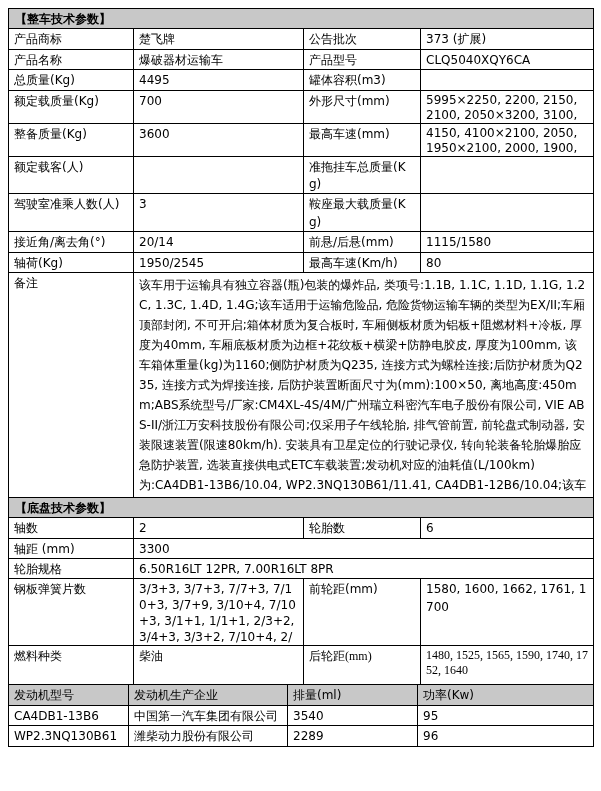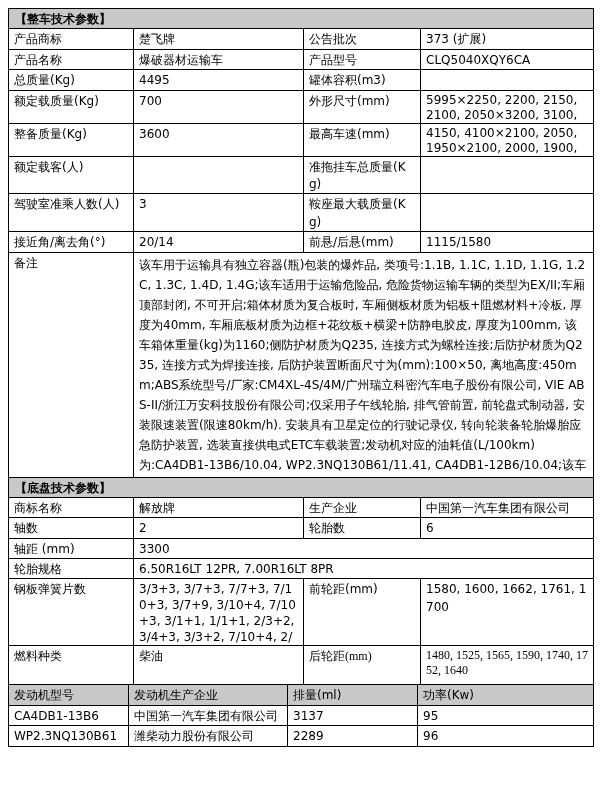--- a/index.html
+++ b/index.html
@@ -103,46 +103,46 @@
       <td>3</td>
       <td>鞍座最大载质量(Kg)</td>
       <td></td>
     </tr>
     <tr class="h20">
       <td>接近角/离去角(°)</td>
       <td>20/14</td>
       <td>前悬/后悬(mm)</td>
       <td>1115/1580</td>
     </tr>
+    <tr class="h20">
+      <td>轴荷(Kg)</td>
+      <td>1950/2545</td>
+      <td>最高车速(Km/h)</td>
+      <td>80</td>
+    </tr>
     <tr>
       <td>备注</td>
       <td colspan="3">
         <div class="remark-clip">该车用于运输具有独立容器(瓶)包装的爆炸品, 类项号:1.1B, 1.1C, 1.1D, 1.1G, 1.2C, 1.3C, 1.4D, 1.4G;该车适用于运输危险品, 危险货物运输车辆的类型为EX/II;车厢顶部封闭, 不可开启;箱体材质为复合板时, 车厢侧板材质为铝板+阻燃材料+冷板, 厚度为40mm, 车厢底板材质为边框+花纹板+横梁+防静电胶皮, 厚度为100mm, 该车箱体重量(kg)为1160;侧防护材质为Q235, 连接方式为螺栓连接;后防护材质为Q235, 连接方式为焊接连接, 后防护装置断面尺寸为(mm):100×50, 离地高度:450mm;ABS系统型号/厂家:CM4XL-4S/4M/广州瑞立科密汽车电子股份有限公司, VIE ABS-II/浙江万安科技股份有限公司;仅采用子午线轮胎, 排气管前置, 前轮盘式制动器, 安装限速装置(限速80km/h). 安装具有卫星定位的行驶记录仪, 转向轮装备轮胎爆胎应急防护装置, 选装直接供电式ETC车载装置;发动机对应的油耗值(L/100km)
 为:CA4DB1-13B6/10.04, WP2.3NQ130B61/11.41, CA4DB1-12B6/10.04;该车整备质量包含备胎, 灭火器, 随车工具;随底盘选装驾驶室, 随底盘选装车身两侧储气筒、油箱、电瓶不同位置外观, 选装箱体不用外观.</div>
       </td>
     </tr>
   </tbody>
     </table>
 
   <table>
     <colgroup>
         <col style="width:125px">
         <col style="width:170px">
         <col style="width:117px">
         <col style="width:173px">
       </colgroup>
     <tbody>
         <tr class="section-title">
       <td colspan="4">【底盘技术参数】</td>
-    </tr>
-    <tr class="h20">
-      <td>商标名称</td>
-      <td>解放牌</td>
-      <td>生产企业</td>
-      <td>中国第一汽车集团有限公司</td>
     </tr>
     <tr class="h20">
       <td>轴数</td>
       <td>2</td>
       <td>轮胎数</td>
       <td>6</td>
     </tr>
     <tr class="h20">
       <td>轴距 (mm)</td>
       <td colspan="3">3300</td>
@@ -180,21 +180,21 @@
     <tbody>
         <tr class="engine-head eh">
       <td>发动机型号</td>
       <td>发动机生产企业</td>
       <td>排量(ml)</td>
       <td>功率(Kw)</td>
     </tr>
     <tr class="er">
       <td>CA4DB1-13B6</td>
       <td>中国第一汽车集团有限公司</td>
-      <td>3137</td>
+      <td>3540</td>
       <td>95</td>
     </tr>
     <tr class="er">
       <td>WP2.3NQ130B61</td>
       <td>潍柴动力股份有限公司</td>
       <td>2289</td>
       <td>96</td>
     </tr>
 
   </tbody>

